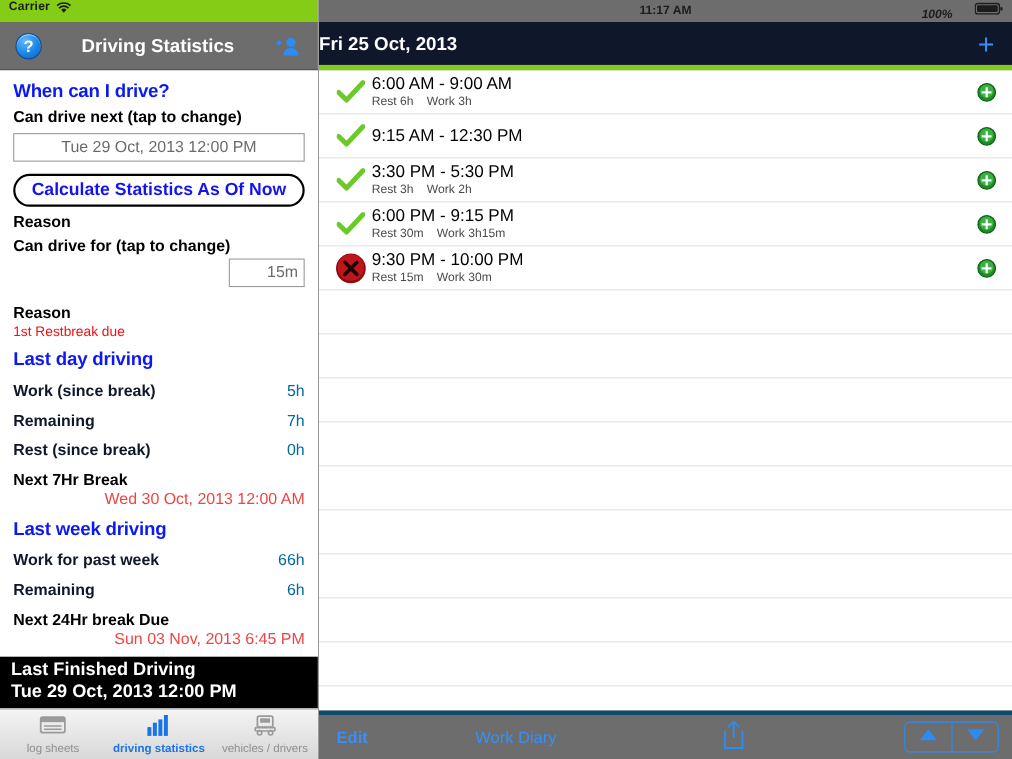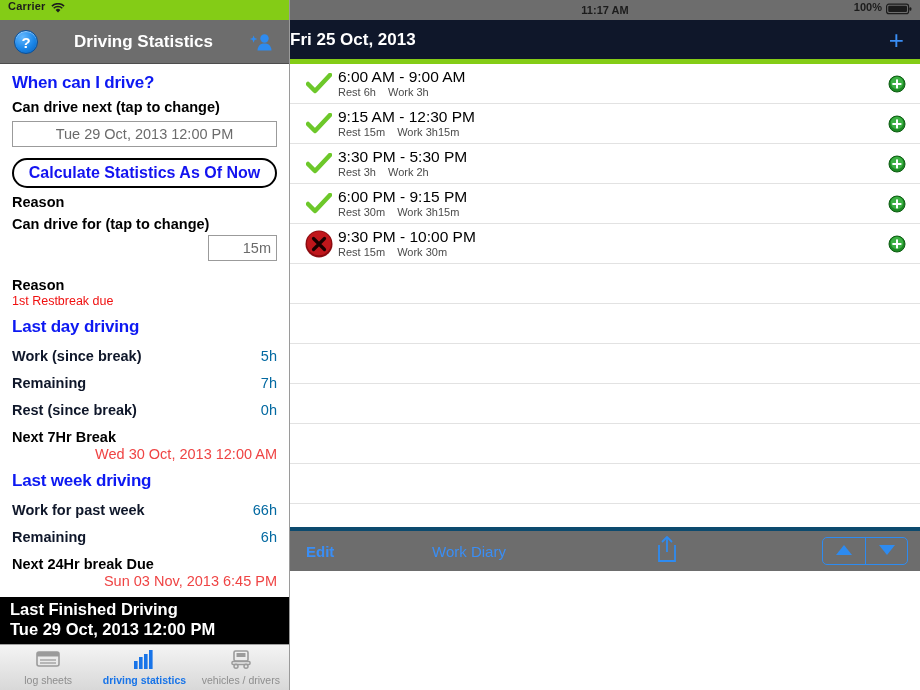--- a/index.html
+++ b/index.html
@@ -84,28 +84,28 @@
     border-top: 1px solid #a0a0a0; display: flex; align-items: stretch;
   }
   .tab {
     flex: 1; display: flex; flex-direction: column;
     align-items: center; justify-content: center; gap: 1px;
   }
   .tab .tlabel { font-size: 10.5px; color: #8e8e8e; }
   .tab.active .tlabel { color: #1874e8; font-weight: bold; }
 
   
-  .right-panel { flex: 1; height: 571px; display: flex; flex-direction: column; background: #fff; }
+  .right-panel { flex: 1; height: 690px; display: flex; flex-direction: column; background: #fff; }
   .right-statusbar {
     height: 20px; flex: 0 0 20px; background: #6d6d6d;
     display: flex; align-items: center; justify-content: center; position: relative;
   }
   .clock { color: #1c1c1c; font-size: 11px; font-weight: bold; }
   .battery-wrap {
-    position: absolute; right: 8px; display: flex; align-items: flex-start; gap: 4px;
+    position: absolute; right: 8px; display: flex; align-items: flex-end; gap: 20px; font-style: italic;
   }
   .batt-pct { color: #1c1c1c; font-size: 11px; font-weight: bold; }
   .right-navbar {
     height: 44px; flex: 0 0 44px; background: #0f172a; position: relative;
     display: flex; align-items: center; justify-content: flex-start;
     border-bottom: 5px solid #84cc16;
   }
   .right-title { color: #fff; font-size: 17px; font-weight: bold; }
   .plus-btn {
     position: absolute; right: 16px; color: #3a8ef5;
@@ -310,24 +310,20 @@
       </div>
 
       <div class="lrow">
         <span class="status-icon">
           <svg width="26" height="22" viewBox="0 0 26 22">
             <path d="M2 11 L9 18 L24 2" stroke="#6dc82a" stroke-width="4.5" fill="none" stroke-linecap="round" stroke-linejoin="round"></path>
           </svg>
         </span>
         <span class="texts">
           <span class="t1" style="display:block">9:15 AM - 12:30 PM</span>
-          <span class="t2" style="display:block">
-            <span>Rest 15m</span>
-            <span class="w">Work 3h15m</span>
-          </span>
         </span>
         <span class="plus-circle">
           <svg width="18" height="18" viewBox="0 0 18 18">
             <circle cx="9" cy="9" r="8" fill="#1d8a23" stroke="#0c5c12" stroke-width="1"></circle>
             <circle cx="9" cy="8" r="6.2" fill="#3cb043"></circle>
             <rect x="8" y="4.4" width="2" height="9" fill="#ffffff"></rect>
             <rect x="4.4" y="8" width="9" height="2" fill="#ffffff"></rect>
           </svg>
         </span>
       </div>

